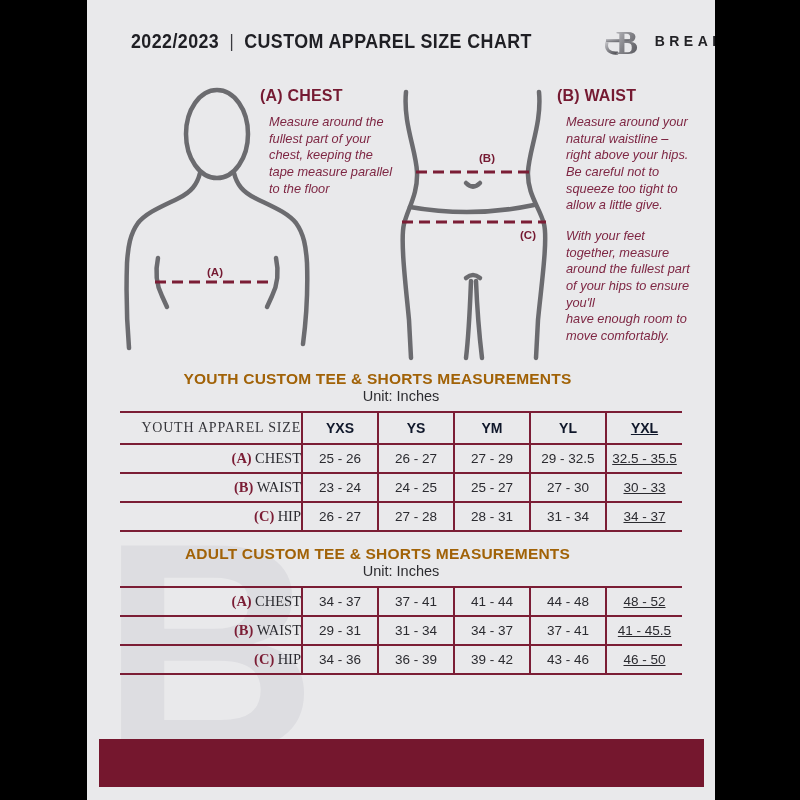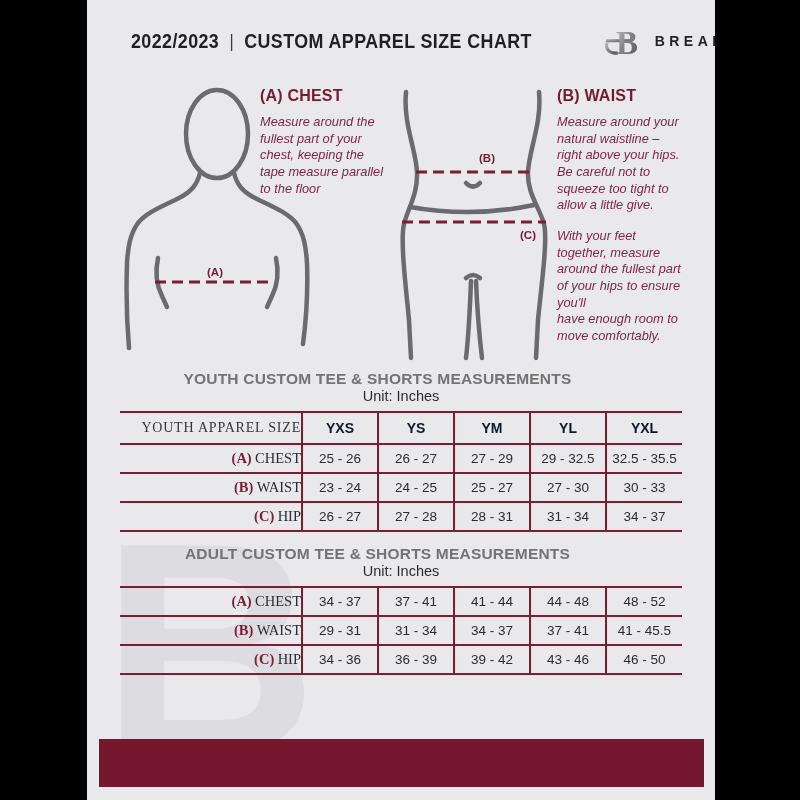--- a/index.html
+++ b/index.html
@@ -16,47 +16,47 @@
           display:flex;justify-content:space-between;align-items:center;}
   .header-title{display:flex;align-items:center;font-weight:700;font-size:21px;color:#1F1F24;
                 letter-spacing:.5px;transform:scaleX(.85);transform-origin:left center;white-space:nowrap;}
   .header-title .divider{font-weight:400;font-size:19px;margin:0 12px;color:#3A3A3F;}
   .brand{display:flex;align-items:center;gap:10px;}
   .brand-name{font-weight:700;font-size:14px;letter-spacing:4.5px;color:#232327;white-space:nowrap;}
 
   
   .inst{position:absolute;}
   .inst h3{margin:0;font-size:16px;font-weight:700;color:#751A32;letter-spacing:.2px;}
-  .inst p{margin:9px 0 0 0;font-size:12.8px;font-style:italic;line-height:1.3;
+  .inst p{margin:9px 0 0 9px;font-size:12.8px;font-style:italic;line-height:1.3;
           color:#7E2643;white-space:pre-line;}
   .inst-chest{left:173px;top:87px;width:155px;}
   .inst-waist{left:470px;top:87px;width:152px;}
   .inst-hips{left:470px;top:219px;width:158px;}
 
   
   .fig{position:absolute;}
   .fig-upper{left:30px;top:85px;}
   .fig-lower{left:303px;top:88px;}
   .fig path,.fig ellipse{fill:none;stroke:#6B6B6F;stroke-width:4.5;stroke-linecap:round;}
   .fig line.dash{stroke:#7B1D35;stroke-width:3.2;stroke-dasharray:11 6;}
   .measure-label{position:absolute;font-size:11.5px;font-weight:700;color:#751A32;
                  width:28px;text-align:center;}
 
   
   .tbl-title{position:absolute;left:0;width:581px;text-align:center;font-size:15.5px;
-             font-weight:700;color:#737373;letter-spacing:.2px;}
+             font-weight:700;color:#a16207;letter-spacing:.2px;}
   .tbl-unit{position:absolute;left:0;width:628px;text-align:center;font-size:14.5px;
             font-weight:500;color:#2C2C30;}
 
   
   table.size-table{position:absolute;left:33px;width:562px;border-collapse:collapse;table-layout:fixed;}
   .size-table td{border:2px solid #7B1D35;text-align:center;vertical-align:middle;
                  font-size:13.5px;color:#2B2B30;padding:0;height:27px;}
   .size-table td:first-child{border-left:none;text-align:right;padding-left:15px;font-family:Liberation Serif, serif;}
-  .size-table td:last-child{border-right:none;}
+  .size-table td:last-child{border-right:none;text-decoration:underline;}
   .size-table tr.head td{height:30px;font-weight:700;font-size:14px;color:#0f172a;}
   .size-table tr.head td:first-child{font-weight:400;letter-spacing:.8px;font-size:14px;color:#35353A;}
   .size-table td .key{color:#7B1D35;font-weight:700;font-size:14.5px;}
   .size-table td .rowlbl{font-size:14.5px;color:#2B2B30;}
   .tbl-youth{top:411px;}
   .tbl-adult{top:586px;}
   .t-youth-title{top:370px;} .t-youth-unit{top:388px;}
   .t-adult-title{top:545px;} .t-adult-unit{top:563px;}
 
   

